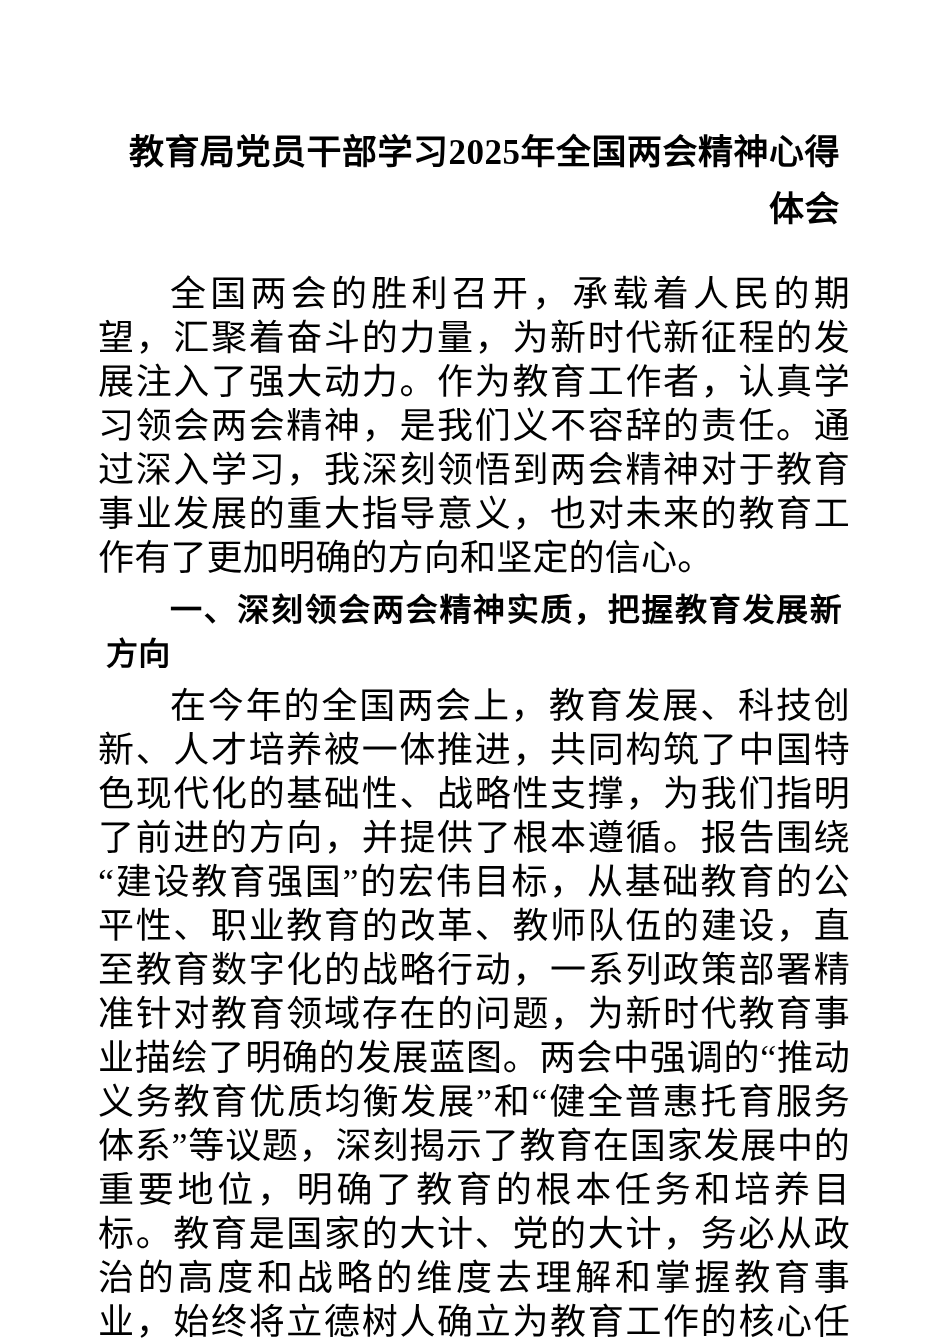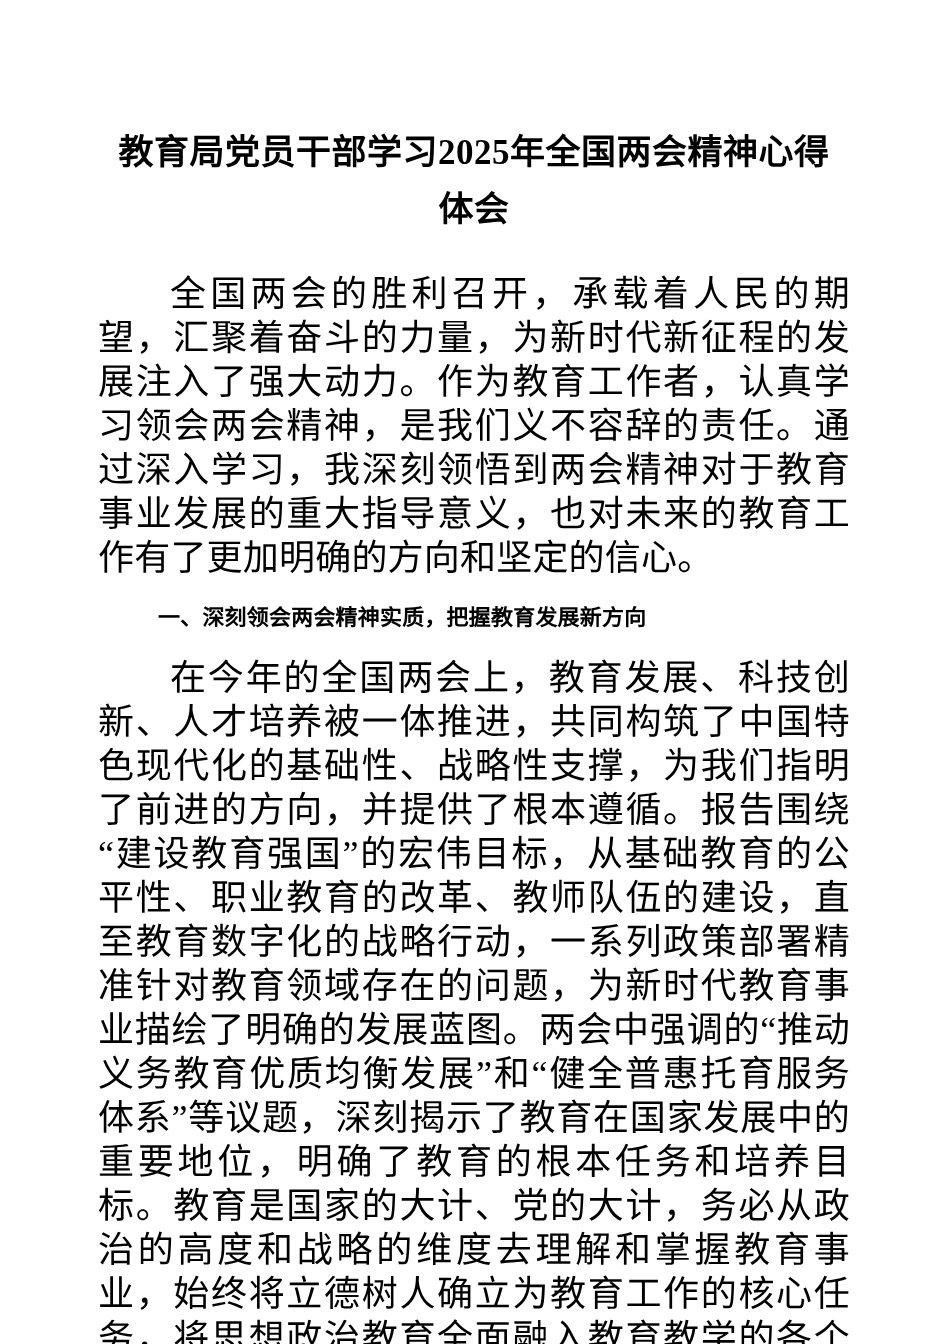--- a/index.html
+++ b/index.html
@@ -18,40 +18,40 @@
     overflow: hidden;
     font-family: "Liberation Serif", "DejaVu Serif", serif;
   }
   .doc-title {
     margin: 0 0 34px 0;
     padding: 0 10px;
     font-family: "Liberation Serif", "DejaVu Serif", serif;
     font-weight: bold;
     font-size: 35px;
     line-height: 57px;
-    text-align: center;
+    text-align: right;
     letter-spacing: 0.5px;
     color: #000000;
   }
   .body-para {
     margin: 0;
     font-family: "Liberation Serif", "DejaVu Serif", serif;
     font-size: 36px;
     line-height: 44px;
     text-align: justify;
     text-justify: inter-ideograph;
     text-indent: 2em;
     letter-spacing: 0.2px;
     color: #000000;
   }
   .section-heading {
-    margin: 16px;
+    margin: 8px;
     font-family: "Liberation Sans", "DejaVu Sans", sans-serif;
     font-weight: bold;
-    font-size: 22px;
+    font-size: 32px;
     line-height: 44px;
     text-align: justify;
     text-indent: 2em;
     letter-spacing: 0.2px;
     color: #000000;
   }
 </style>
 </head>
 <body>
 

